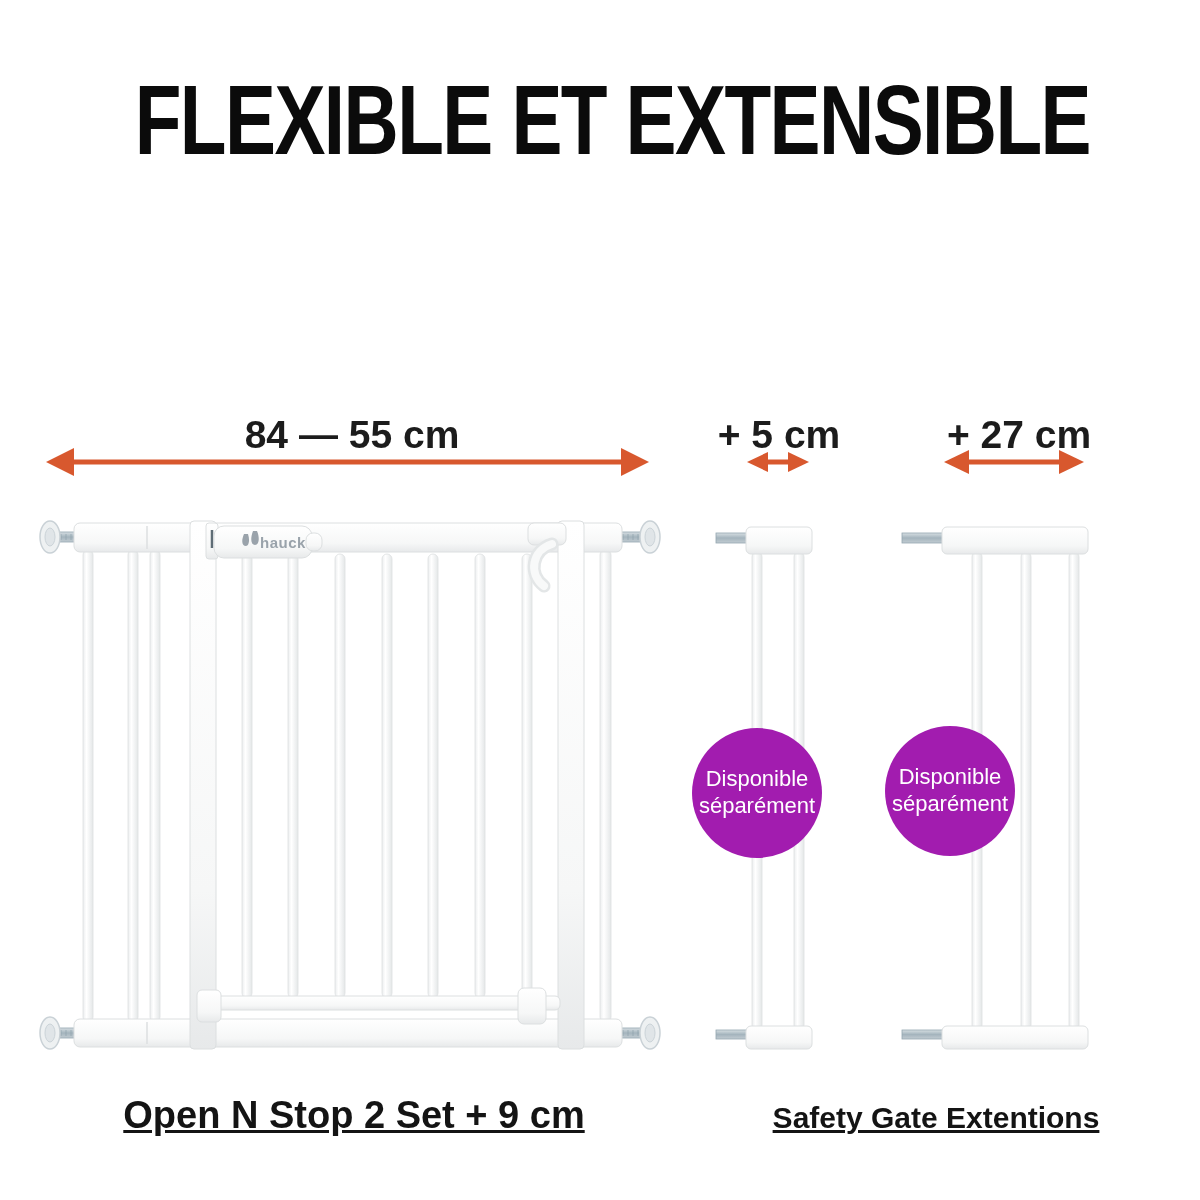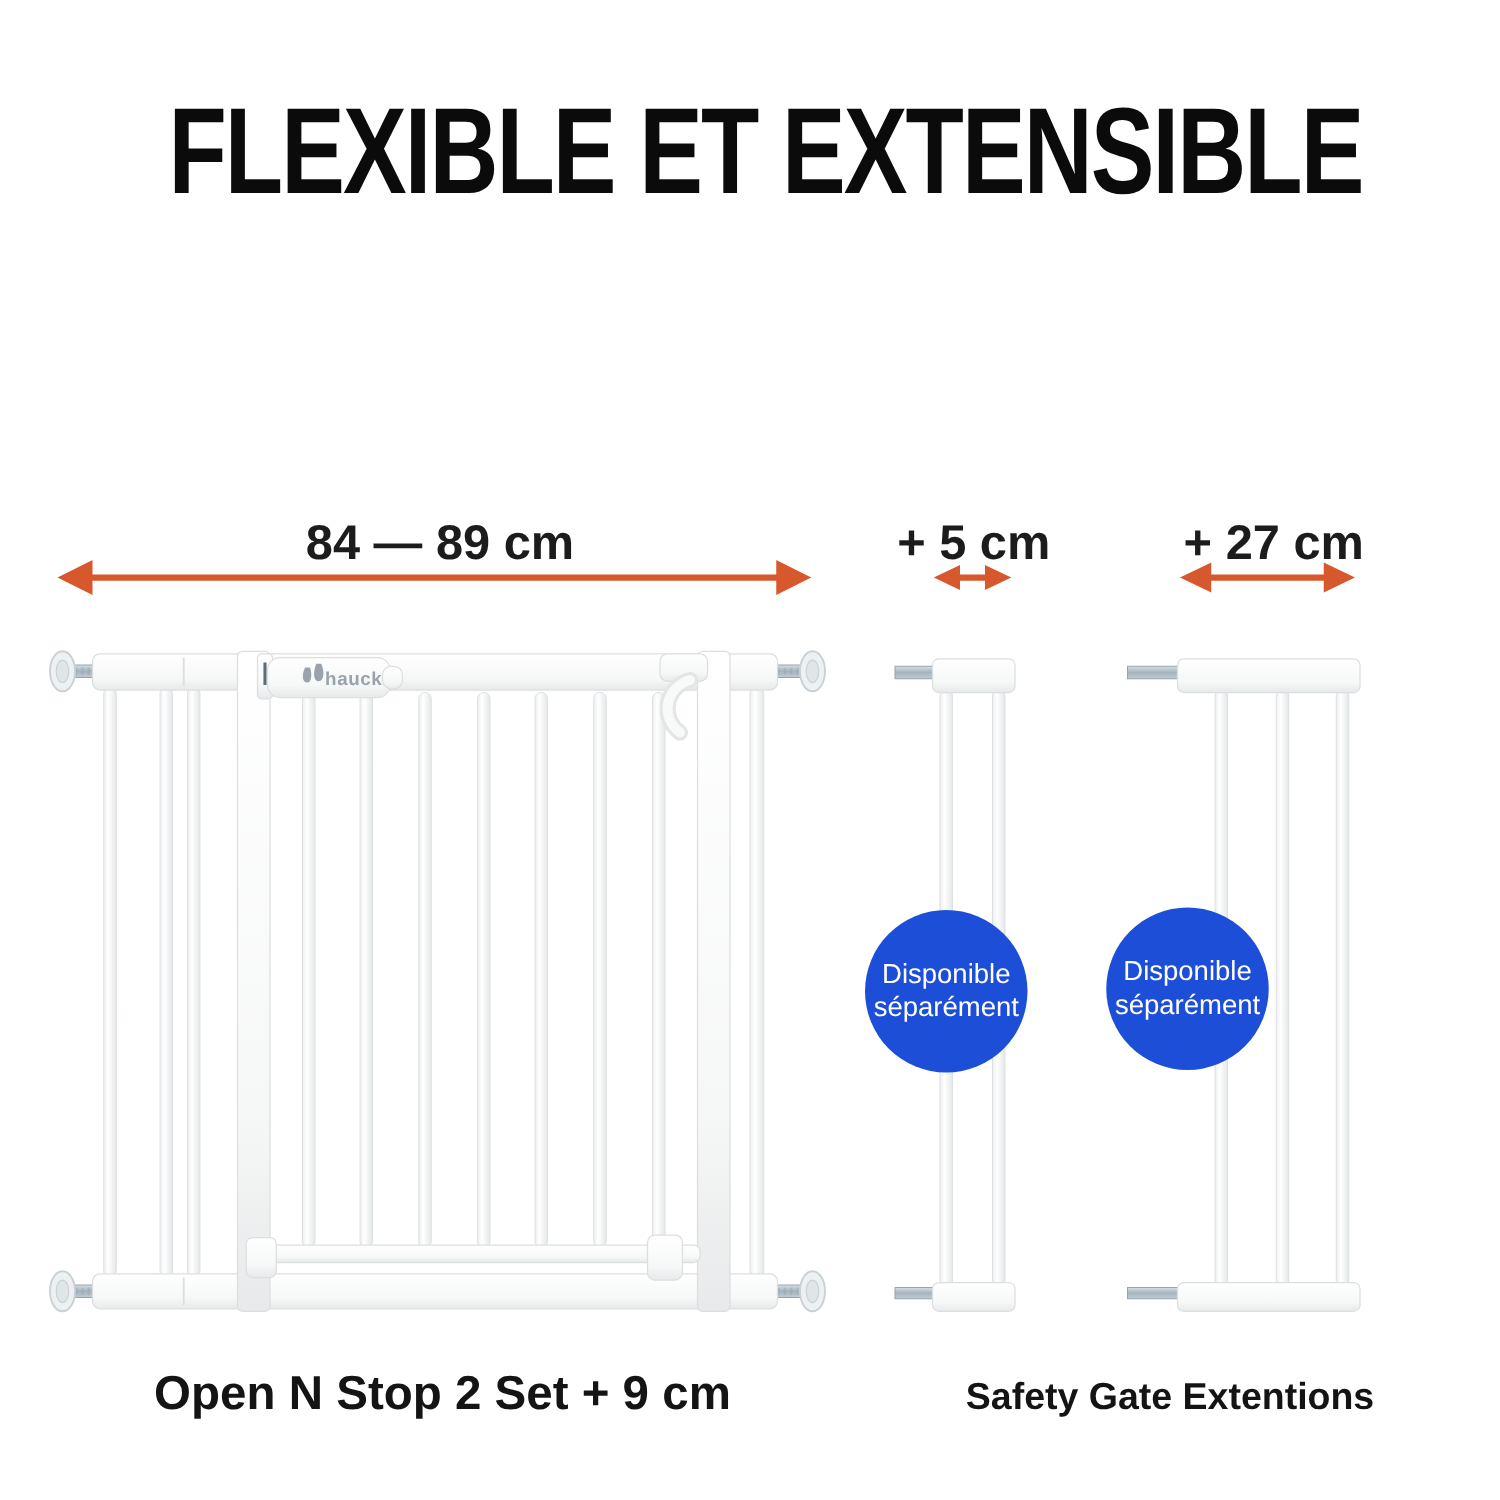--- a/index.html
+++ b/index.html
@@ -21,28 +21,28 @@
   
   .dim-label {
     position:absolute; transform:translateX(-50%); font-size:39px; font-weight:bold;
     color:#1c1c1c; white-space:nowrap;
   }
   #dim-main { left:352px;  top:413px; }
   #dim-9    { left:779px;  top:413px; }
   #dim-21   { left:1019px; top:413px; }
   
   .caption {
-    position:absolute; transform:translateX(-50%); font-weight:bold; color:#141414; white-space:nowrap;
+    position:absolute; transform:translateX(-50%); font-weight:bold; color:#141414; white-space:nowrap;text-decoration:underline;
   }
   #caption-main { left:354px; top:1094px; font-size:38px; }
   #caption-ext  { left:924px; top:1101px; font-size:30px;margin-left:12px; }
   
   .badge {
     position:absolute; width:130px; height:130px; border-radius:50%;
-    background:#1d4ed8; color:#ffffff;
+    background:#a21caf; color:#ffffff;
     display:flex; flex-direction:column; align-items:center; justify-content:center;
     font-size:22px; line-height:1.22; text-align:center;
   }
   #badge-9  { left:692px; top:728px; }
   #badge-21 { left:885px; top:726px; }
   
   .art { position:absolute; left:0; top:0; width:1200px; height:1200px; }
   .bar  { fill:url(#barGrad);  stroke:#dde0e1; stroke-width:0.8; }
   .rail { fill:url(#railGrad); stroke:#dcdfe0; stroke-width:1; }
   .blk  { fill:url(#railGrad); stroke:#dcdfe0; stroke-width:1; }
@@ -52,21 +52,21 @@
 </style>
 </head>
 <body>
 
 <div class="stage">
 
   <div class="title-wrap">
     <span>FLEXIBLE ET EXTENSIBLE</span>
   </div>
 
-  <div class="dim-label" id="dim-main">84 — 89 cm</div>
+  <div class="dim-label" id="dim-main">84 — 55 cm</div>
   <div class="dim-label" id="dim-9">+ 5 cm</div>
   <div class="dim-label" id="dim-21">+ 27 cm</div>
 
   <svg class="art" viewBox="0 0 1200 1200" aria-hidden="true">
     <defs>
       <linearGradient id="barGrad" x1="0" y1="0" x2="1" y2="0">
         <stop offset="0" stop-color="#eceeef"></stop>
           <stop offset="0.35" stop-color="#ffffff"></stop>
           <stop offset="1" stop-color="#e4e7e8"></stop>
       </linearGradient>

